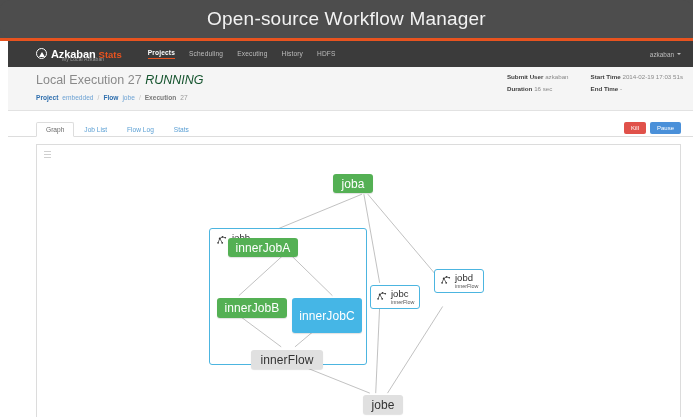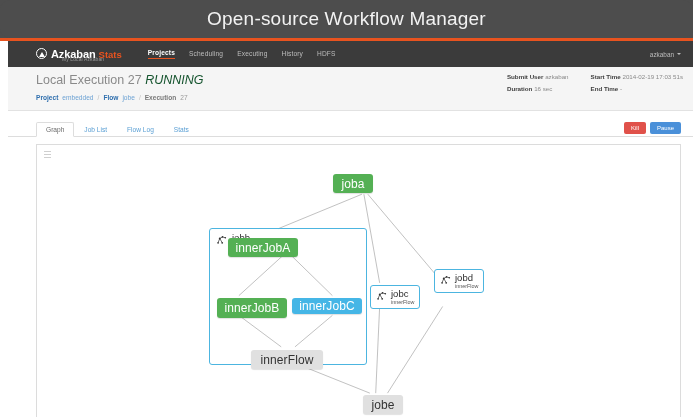--- a/index.html
+++ b/index.html
@@ -342,21 +342,21 @@
           <span class="flow-name">jobb</span>
           <span class="flow-sub">innerFlow</span>
         </span>
       </div>
     </div>
 
     <div class="node node-green" style="left:191px;top:93px;width:70px;height:19px;">innerJobA</div>
 
     <div class="node node-green" style="left:180px;top:153px;width:70px;height:20px;">innerJobB</div>
 
-    <div class="node node-blue" style="left:255px;top:153px;width:70px;height:16px;">innerJobC</div>
+    <div class="node node-blue" style="left:255px;top:153px;width:70px;height:35px;">innerJobC</div>
 
     <div class="node node-gray" style="left:214px;top:205px;width:72px;height:19px;">innerFlow</div>
 
     <div class="mini-flow" style="left:333px;top:140px;">
       <svg class="flow-icon" viewBox="0 0 16 14">
         <g stroke="#333" stroke-width="0.9" fill="none">
           <path d="M4.5,4.5 L8,2.5"></path>
             <path d="M4.5,4.5 L2.5,9.5"></path>
           <path d="M4.5,4.5 L7.5,9.5"></path>
             <path d="M8,2.5 L11.5,3.5"></path>

